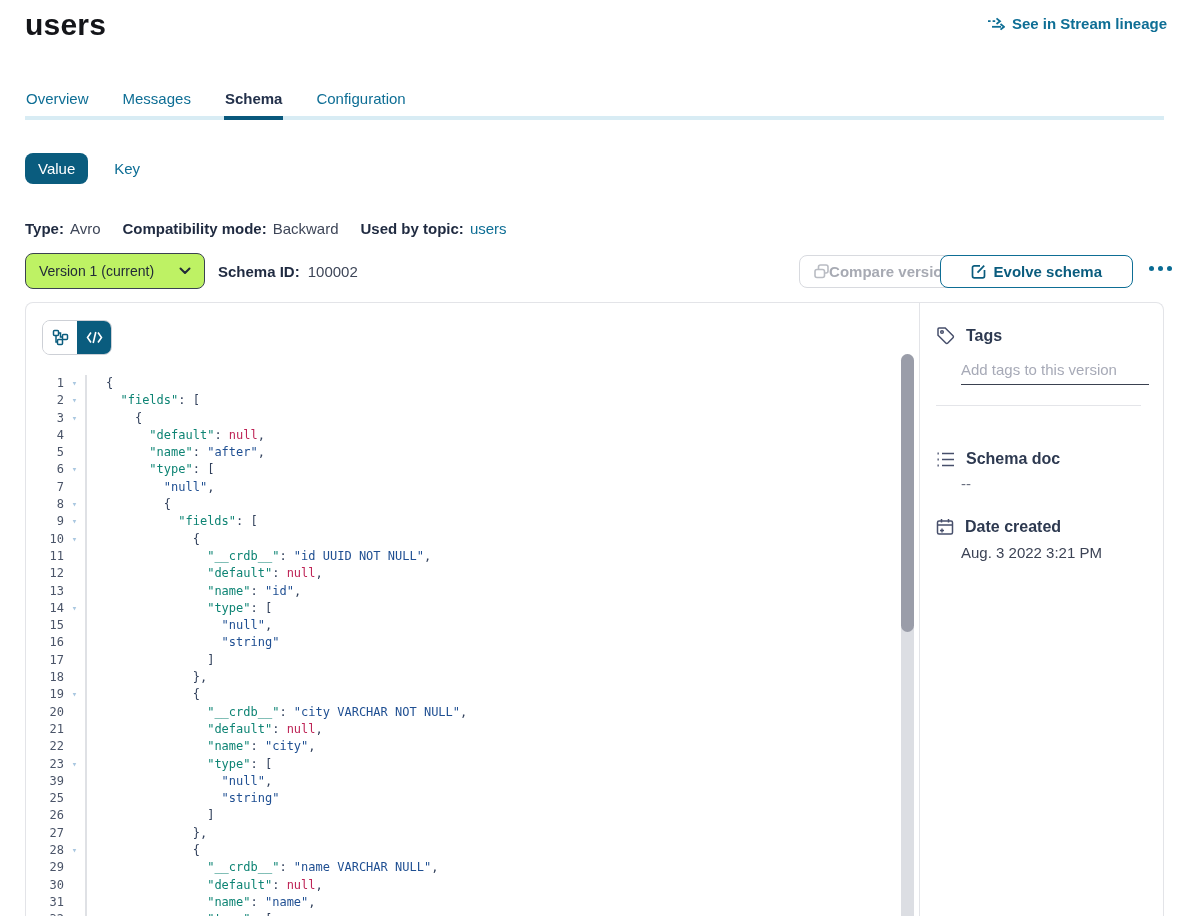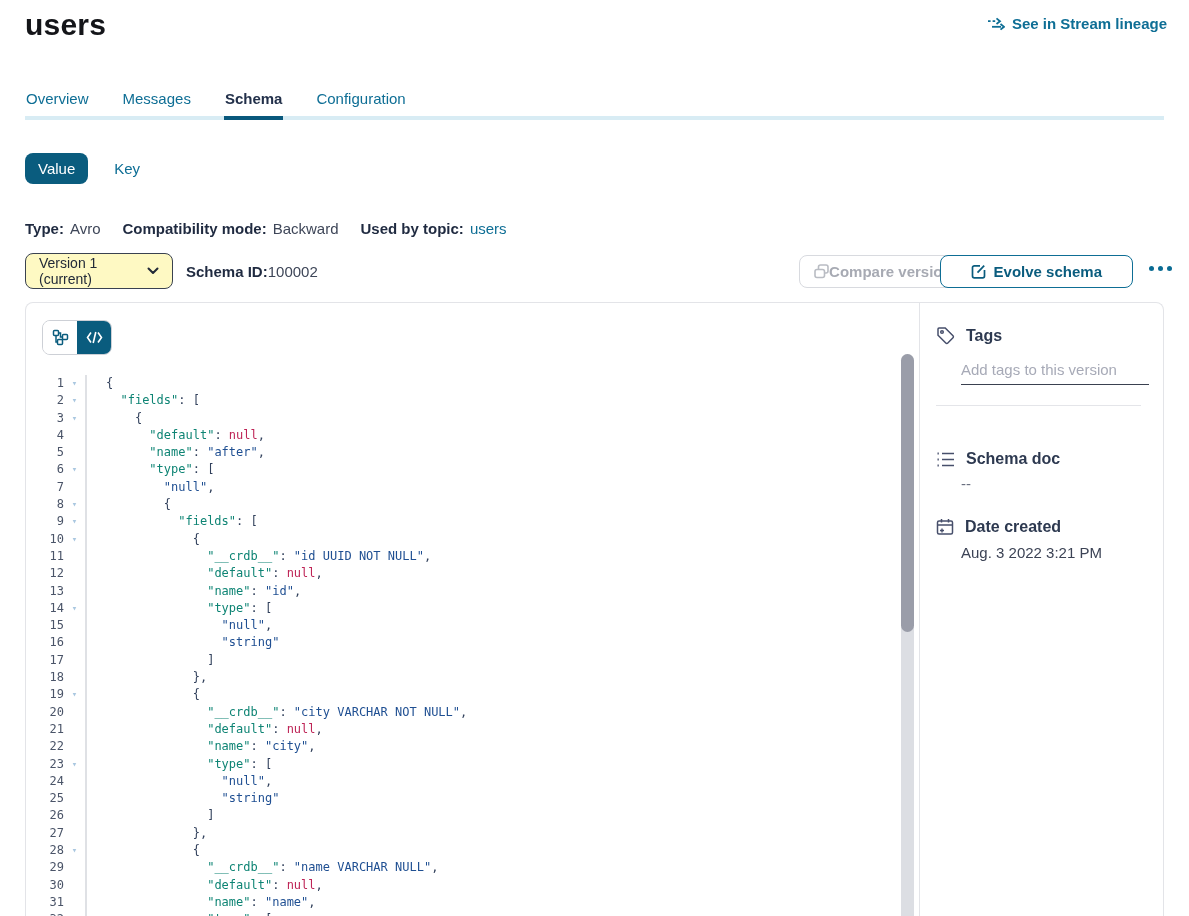--- a/index.html
+++ b/index.html
@@ -27,24 +27,24 @@
 
   
   .meta { position:absolute; left:25px; top:220px; display:flex; gap:22px; font-size:15px;
     color:#3E4658; align-items:baseline; }
   .meta b { color:#1F2A40; font-weight:700; }
   .meta .grp { display:flex; gap:6px; }
   .meta a { color:#0E6E95; cursor:pointer; text-decoration:none; }
 
   
   .verbar { position:absolute; left:25px; top:253px; display:flex; align-items:center; }
-  .select { width:148px; height:36px; border:1px solid #3A4250; border-radius:8px; background:#fef9c3;
+  .select { width:180px; height:36px; border:1px solid #3A4250; border-radius:8px; background:#bef264;
     display:flex; align-items:center; justify-content:space-between; padding:0 13px;
     font-size:14px; color:#222A38; cursor:pointer; }
-  .schemaid { margin-left:13px; font-size:15px; color:#3E4658; display:flex; gap:0; }
+  .schemaid { margin-left:13px; font-size:15px; color:#3E4658; display:flex; gap:8px; }
   .schemaid b { color:#1F2A40; }
   .btn-compare { position:absolute; top:255px; right:214px; height:33px; display:flex;
     align-items:center; gap:0; border:1px solid #D8DADF; background:#fff; border-radius:8px;
     padding:0 14px; font-size:15px; font-weight:600; color:#A7AAB3; cursor:default; }
   .btn-evolve { position:absolute; top:255px; right:56px; height:33px; display:flex;
     align-items:center; gap:8px; border:1px solid #0E6E95; background:#fff; border-radius:8px;
     padding:0 30px; font-size:15px; font-weight:700; color:#0A5C7E; cursor:pointer; }
   .dots { position:absolute; top:266px; right:17px; display:flex; gap:4px; cursor:pointer; }
   .dots i { width:5px; height:5px; border-radius:50%; background:#0A6B93; display:block; }
 
@@ -220,21 +220,21 @@
           <div class="crow"><span class="ln">14</span><span class="fold">▾</span><span class="codeseg">              <span class="tk-k">"type"</span><span class="tk-p">: [</span></span></div>
           <div class="crow"><span class="ln">15</span><span class="fold"></span><span class="codeseg">                <span class="tk-s">"null"</span><span class="tk-p">,</span></span></div>
           <div class="crow"><span class="ln">16</span><span class="fold"></span><span class="codeseg">                <span class="tk-s">"string"</span></span></div>
           <div class="crow"><span class="ln">17</span><span class="fold"></span><span class="codeseg">              <span class="tk-p">]</span></span></div>
           <div class="crow"><span class="ln">18</span><span class="fold"></span><span class="codeseg">            <span class="tk-p">},</span></span></div>
           <div class="crow"><span class="ln">19</span><span class="fold">▾</span><span class="codeseg">            <span class="tk-p">{</span></span></div>
           <div class="crow"><span class="ln">20</span><span class="fold"></span><span class="codeseg">              <span class="tk-k">"__crdb__"</span><span class="tk-p">: </span><span class="tk-s">"city VARCHAR NOT NULL"</span><span class="tk-p">,</span></span></div>
           <div class="crow"><span class="ln">21</span><span class="fold"></span><span class="codeseg">              <span class="tk-k">"default"</span><span class="tk-p">: </span><span class="tk-n">null</span><span class="tk-p">,</span></span></div>
           <div class="crow"><span class="ln">22</span><span class="fold"></span><span class="codeseg">              <span class="tk-k">"name"</span><span class="tk-p">: </span><span class="tk-s">"city"</span><span class="tk-p">,</span></span></div>
           <div class="crow"><span class="ln">23</span><span class="fold">▾</span><span class="codeseg">              <span class="tk-k">"type"</span><span class="tk-p">: [</span></span></div>
-          <div class="crow"><span class="ln">24</span><span class="fold"></span><span class="codeseg">                <span class="tk-s">"null"</span><span class="tk-p">,</span></span></div>
+          <div class="crow"><span class="ln">39</span><span class="fold"></span><span class="codeseg">                <span class="tk-s">"null"</span><span class="tk-p">,</span></span></div>
           <div class="crow"><span class="ln">25</span><span class="fold"></span><span class="codeseg">                <span class="tk-s">"string"</span></span></div>
           <div class="crow"><span class="ln">26</span><span class="fold"></span><span class="codeseg">              <span class="tk-p">]</span></span></div>
           <div class="crow"><span class="ln">27</span><span class="fold"></span><span class="codeseg">            <span class="tk-p">},</span></span></div>
           <div class="crow"><span class="ln">28</span><span class="fold">▾</span><span class="codeseg">            <span class="tk-p">{</span></span></div>
           <div class="crow"><span class="ln">29</span><span class="fold"></span><span class="codeseg">              <span class="tk-k">"__crdb__"</span><span class="tk-p">: </span><span class="tk-s">"name VARCHAR NULL"</span><span class="tk-p">,</span></span></div>
           <div class="crow"><span class="ln">30</span><span class="fold"></span><span class="codeseg">              <span class="tk-k">"default"</span><span class="tk-p">: </span><span class="tk-n">null</span><span class="tk-p">,</span></span></div>
           <div class="crow"><span class="ln">31</span><span class="fold"></span><span class="codeseg">              <span class="tk-k">"name"</span><span class="tk-p">: </span><span class="tk-s">"name"</span><span class="tk-p">,</span></span></div>
           <div class="crow"><span class="ln">32</span><span class="fold">▾</span><span class="codeseg">              <span class="tk-k">"type"</span><span class="tk-p">: [</span></span></div>
         </div>
     </div>

